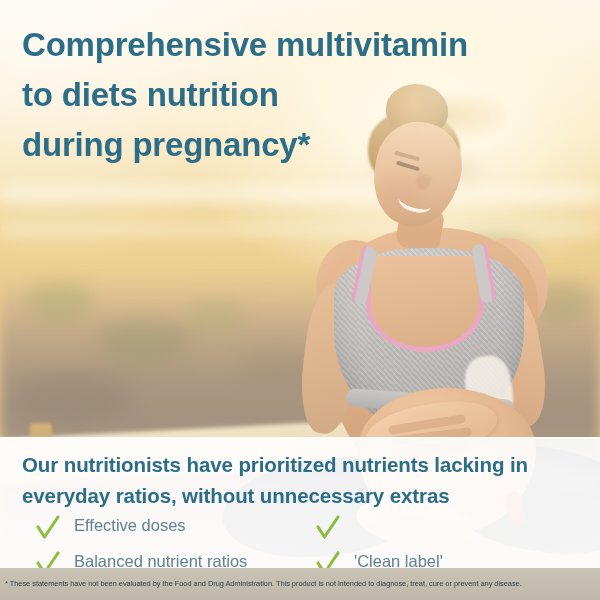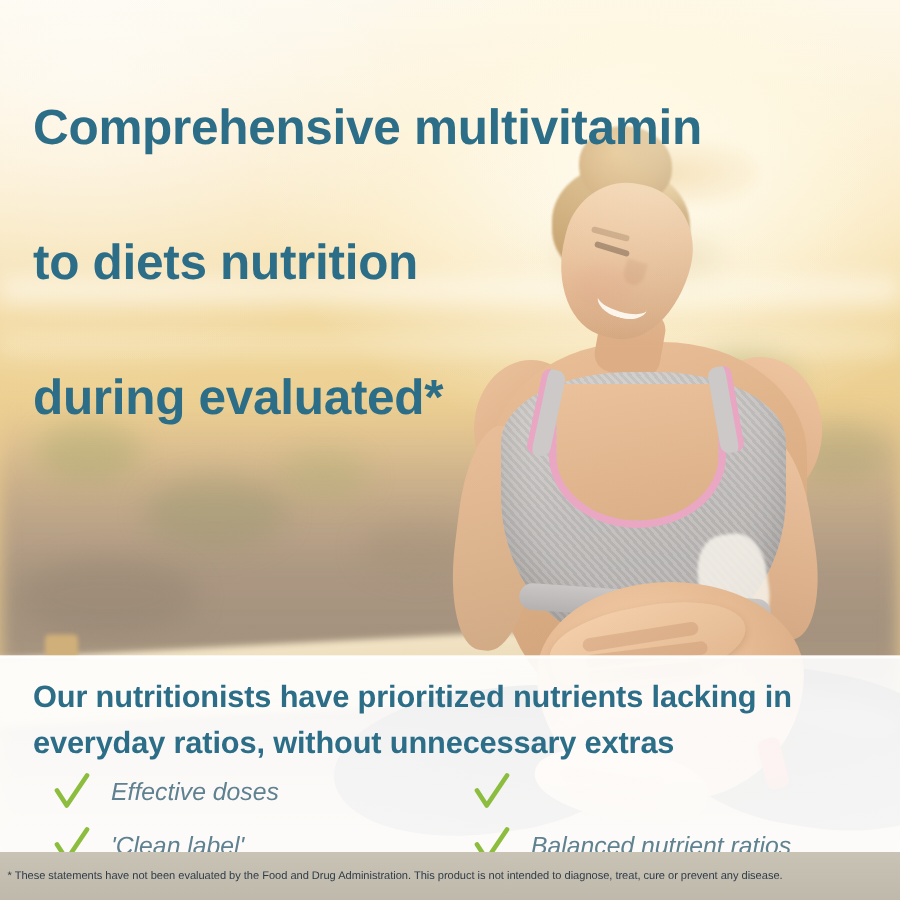--- a/index.html
+++ b/index.html
@@ -402,21 +402,21 @@
     position: absolute;
     left: 22px;
     top: 20px;
     width: 520px;
     font-size: 33px;
     font-weight: bold;
     line-height: 50px;
     color: #2c6d88;
     letter-spacing: -0.2px;
   }
-  .headline .hl-line { display: block; white-space: nowrap; margin-top: 40px; }
+  .headline .hl-line { display: block; white-space: nowrap; }
 
   
   .panel {
     position: absolute;
     left: 0;
     right: 0;
     top: 437px;
     bottom: 18px;
     background: linear-gradient(180deg, rgba(255,255,255,0.90) 0%, rgba(255,255,255,0.93) 40%, rgba(255,255,255,0.95) 100%);
   }
@@ -445,23 +445,22 @@
     position: absolute;
     left: 36px;
     top: 78px;
     width: 540px;
     display: grid;
     grid-template-columns: 280px 260px;
     grid-row-gap: 10px;
   }
   .bullet {
     display: flex;
-    align-items: center;
+    align-items: flex-start;
     gap: 14px;
-    font-style: italic;
   }
   .check-icon {
     flex: 0 0 auto;
     width: 24px;
     height: 26px;
     display: block;
   }
   .bullet-label {
     font-size: 16.5px;
     color: #5f8190;
@@ -559,21 +558,21 @@
       <div class="sub-part wristband"></div>
     </div>
 
     <div class="photo-warm"></div>
     <div class="sun-flare"></div>
   </div>
 
   <div class="headline">
     <span class="hl-line">Comprehensive multivitamin</span>
     <span class="hl-line">to diets nutrition</span>
-    <span class="hl-line">during evaluated*</span>
+    <span class="hl-line">during pregnancy*</span>
   </div>
 
   <div class="panel">
     <div class="panel-edge"></div>
 
     <div class="subhead">
       <span class="sh-line">Our nutritionists have prioritized nutrients lacking in</span>
       <span class="sh-line">everyday ratios, without unnecessary extras</span>
     </div>
 
@@ -589,28 +588,28 @@
       <div class="bullet">
         <svg class="check-icon" viewBox="0 0 24 26" aria-hidden="true">
           <path d="M2 12 L8.5 22 L22 2" fill="none" stroke="#8dbd3f" stroke-width="3.1" stroke-linecap="round" stroke-linejoin="round"></path>
         </svg>
       </div>
 
       <div class="bullet">
         <svg class="check-icon" viewBox="0 0 24 26" aria-hidden="true">
           <path d="M2 12 L8.5 22 L22 2" fill="none" stroke="#8dbd3f" stroke-width="3.1" stroke-linecap="round" stroke-linejoin="round"></path>
         </svg>
-        <span class="bullet-label">'Clean label'</span>
+        <span class="bullet-label">Balanced nutrient ratios</span>
       </div>
 
       <div class="bullet">
         <svg class="check-icon" viewBox="0 0 24 26" aria-hidden="true">
           <path d="M2 12 L8.5 22 L22 2" fill="none" stroke="#8dbd3f" stroke-width="3.1" stroke-linecap="round" stroke-linejoin="round"></path>
         </svg>
-        <span class="bullet-label">Balanced nutrient ratios</span>
+        <span class="bullet-label">'Clean label'</span>
       </div>
 
     </div>
   </div>
 
   <div class="disclaimer">
     <span class="disclaimer-text">* These statements have not been evaluated by the Food and Drug Administration. This product is not intended to diagnose, treat, cure or prevent any disease.</span>
   </div>
 
 </div>

